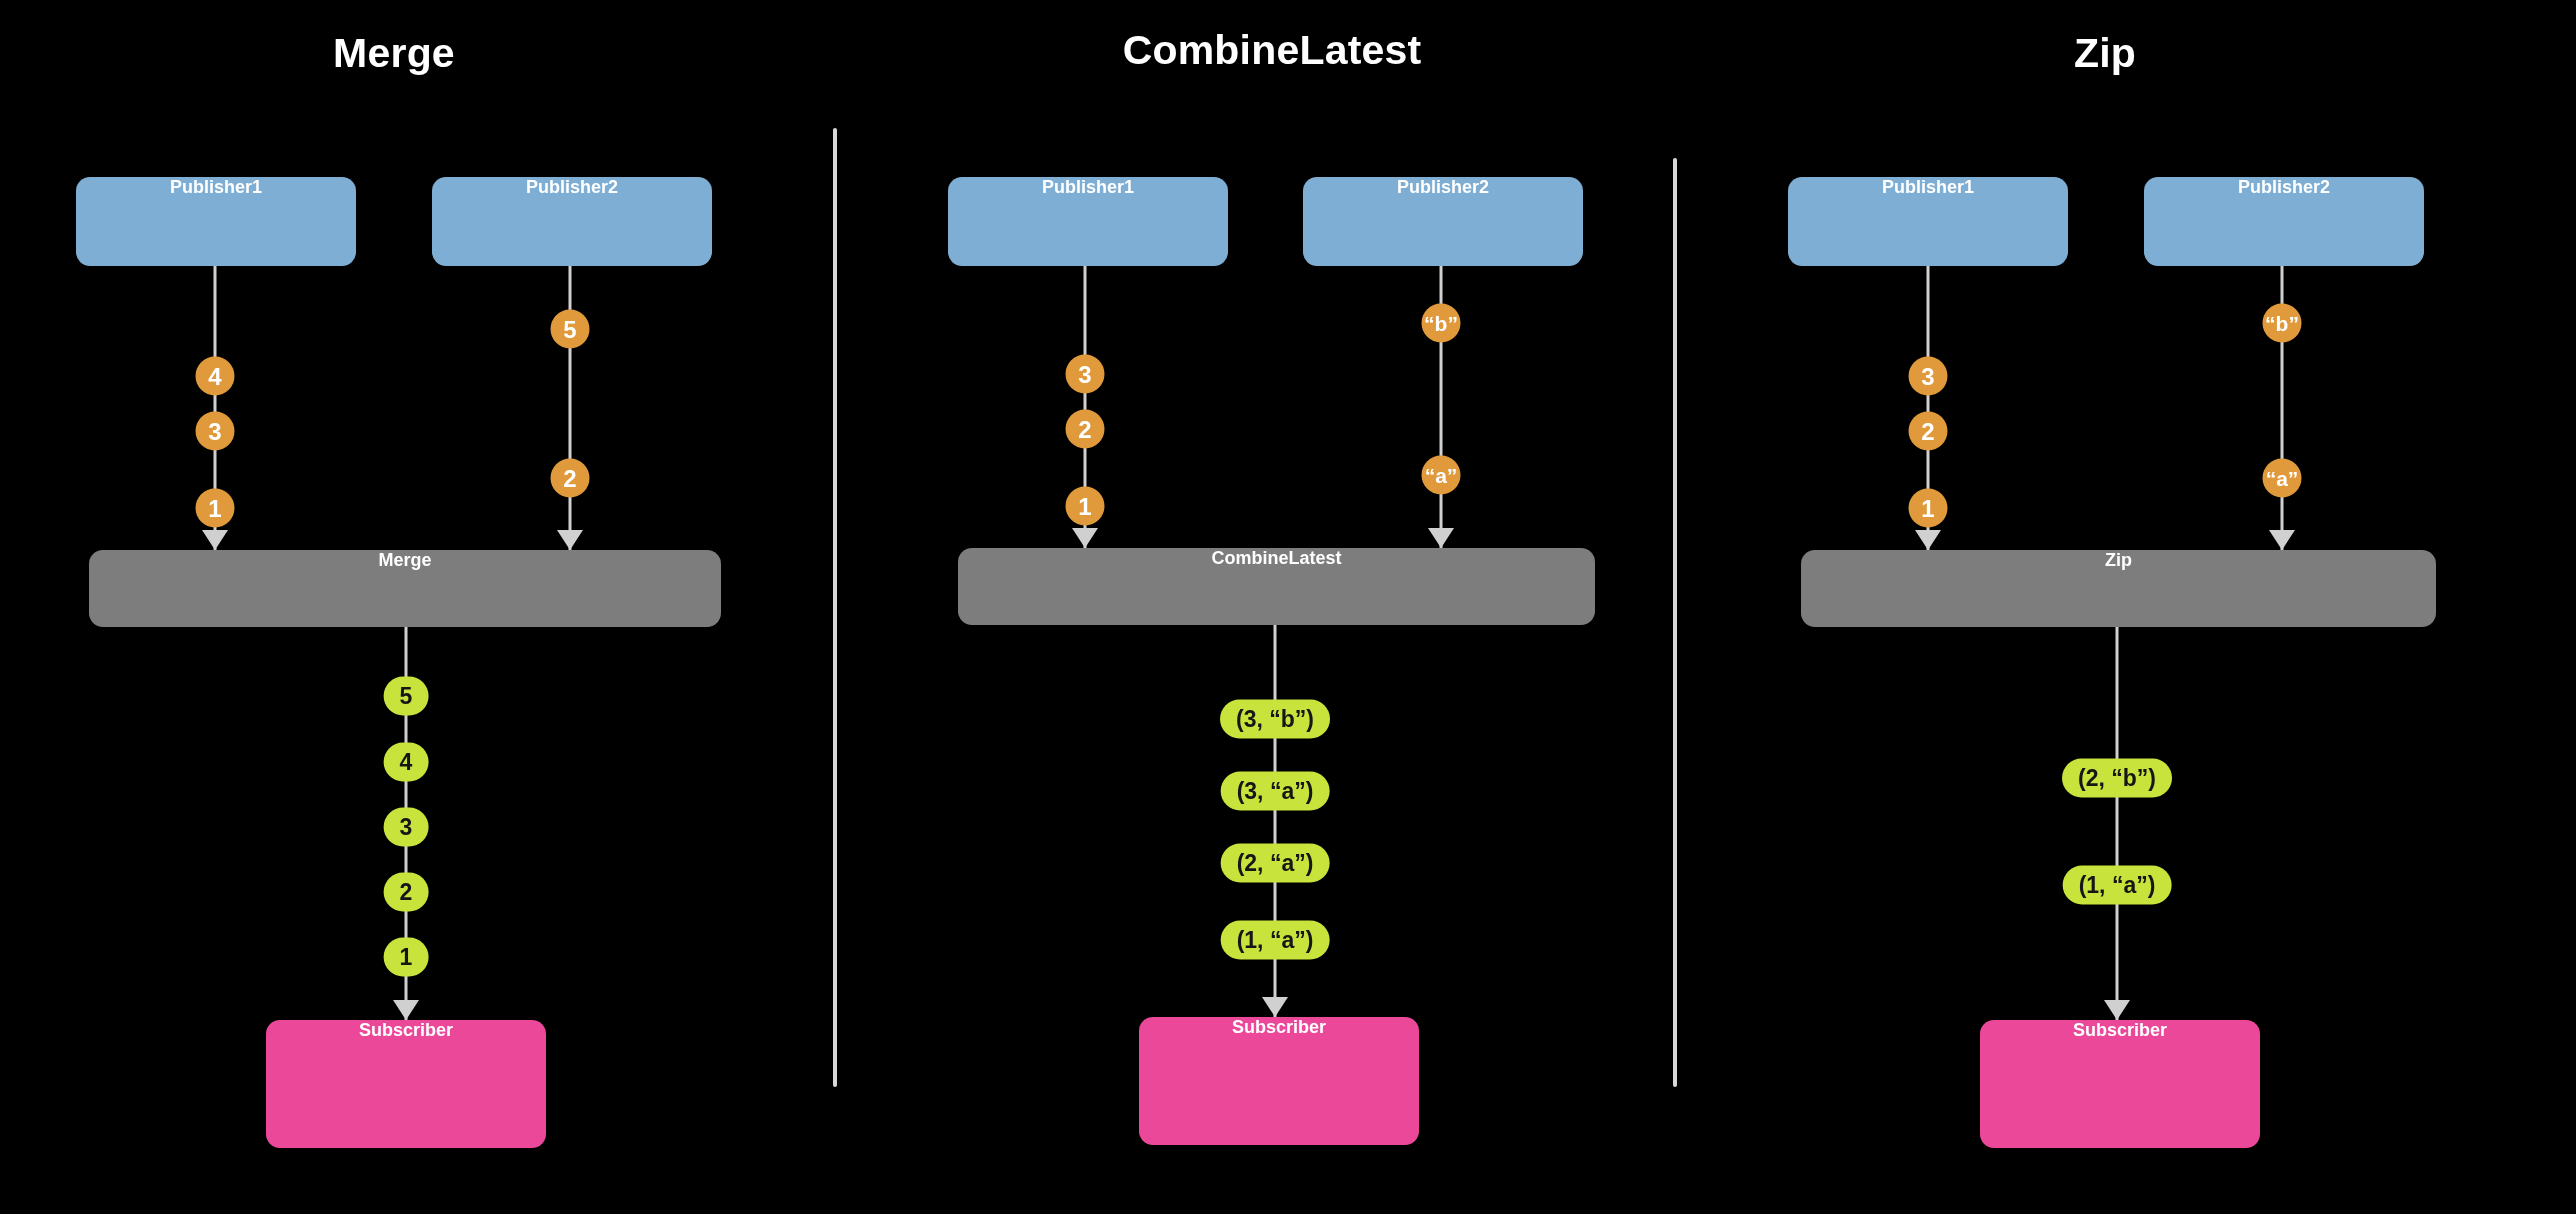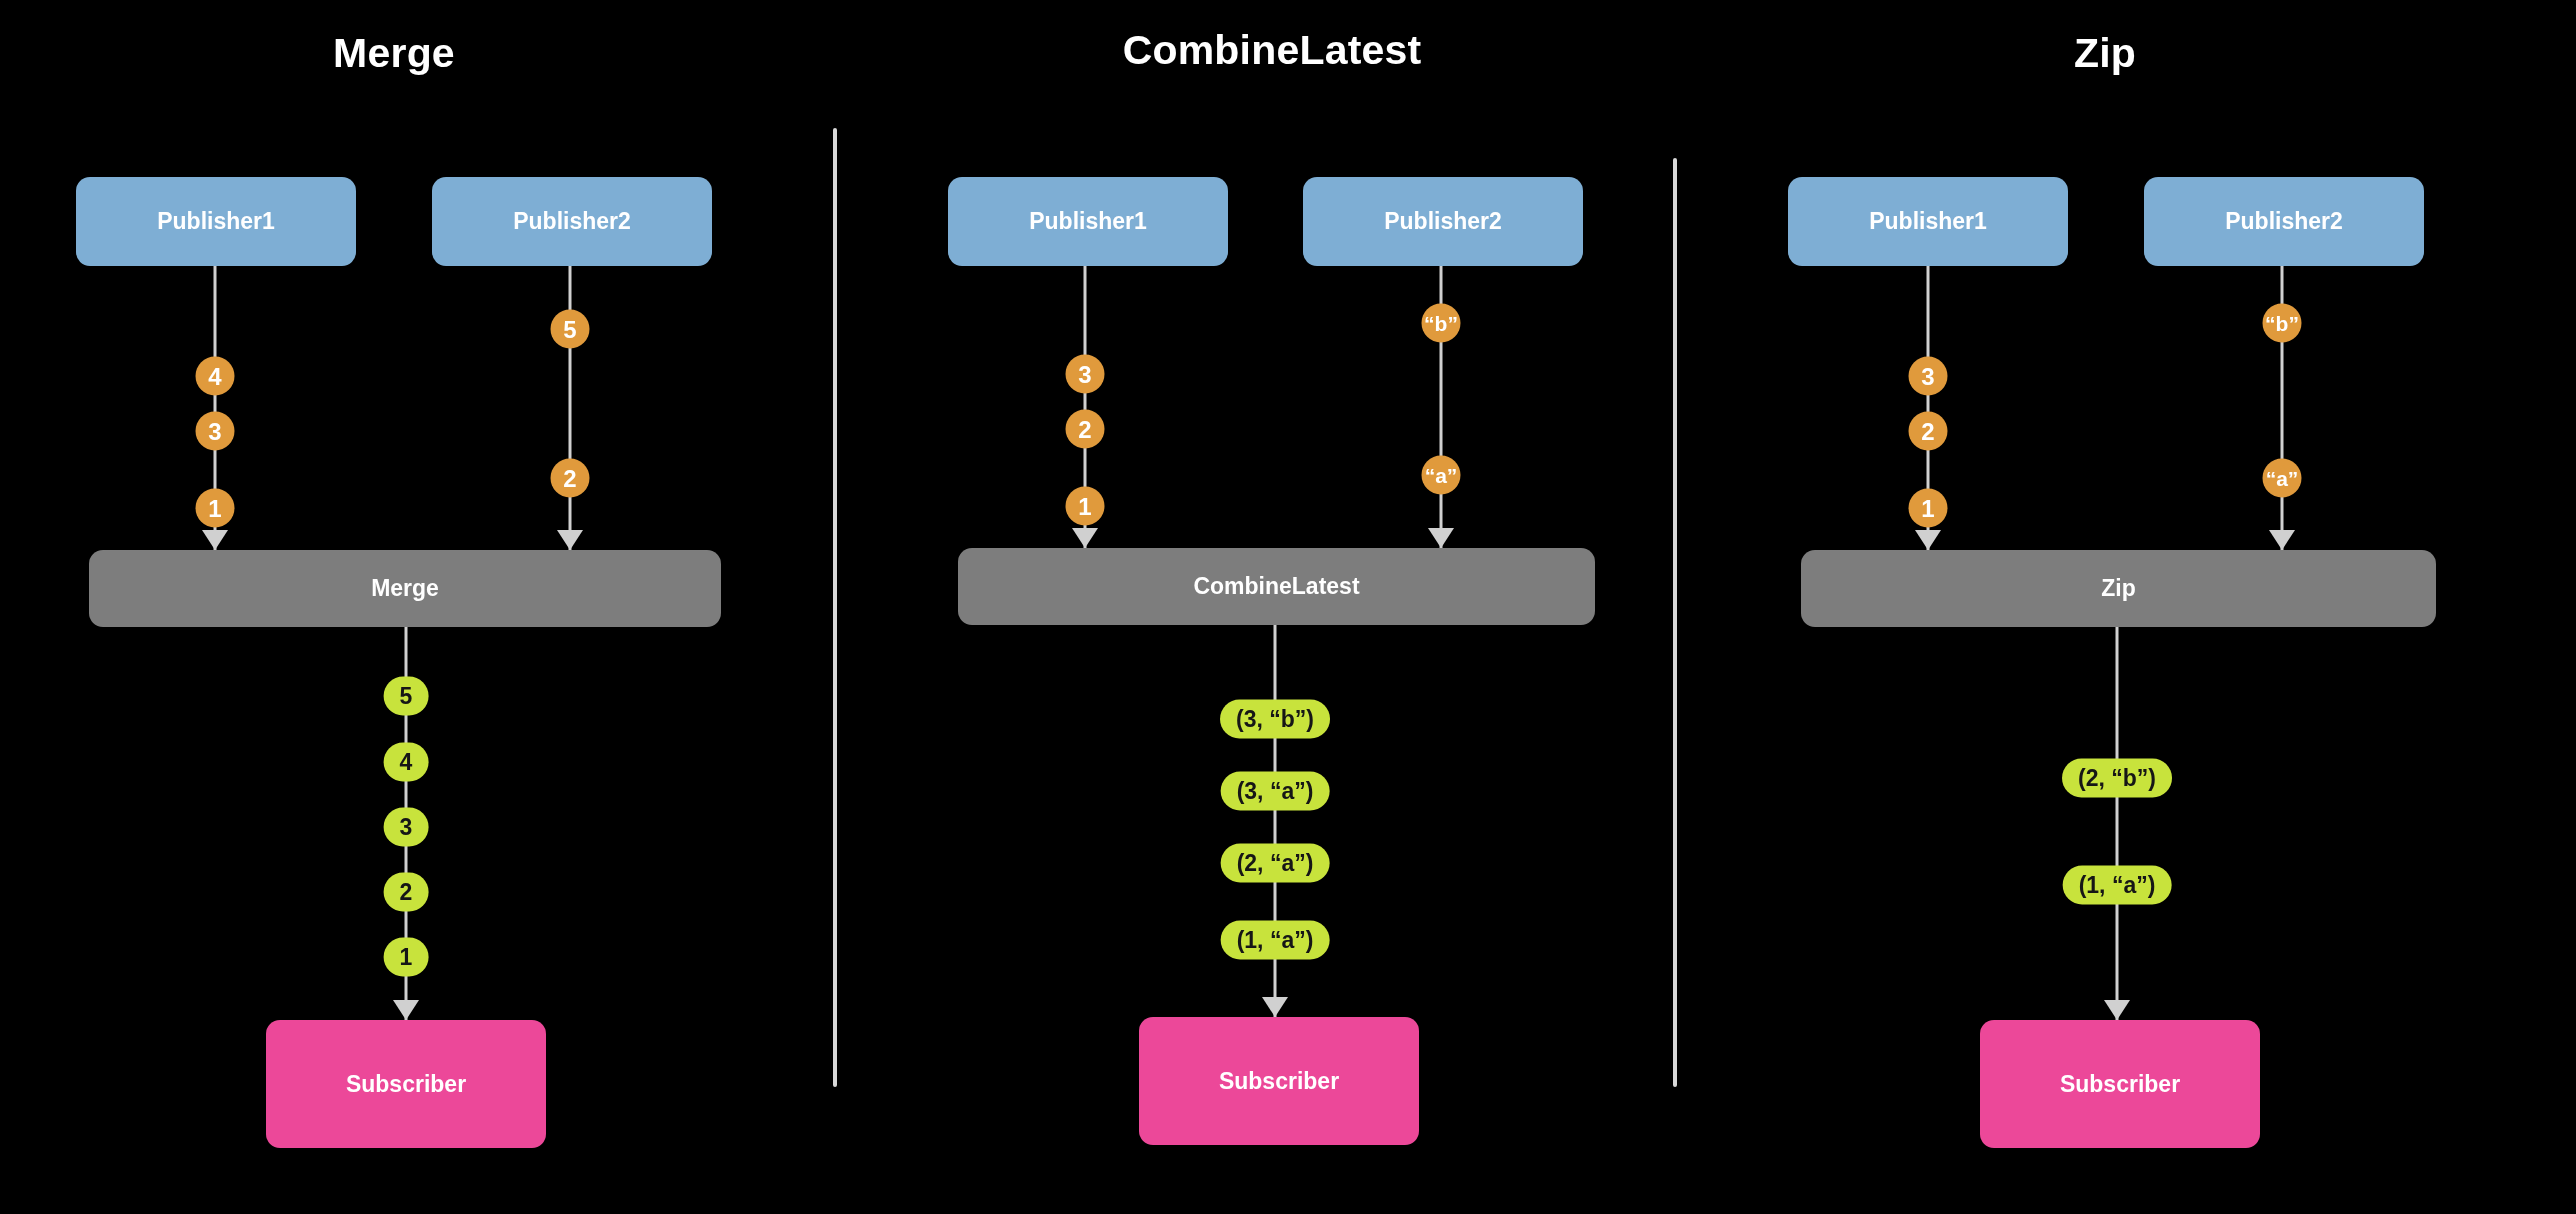--- a/index.html
+++ b/index.html
@@ -30,24 +30,23 @@
   .divider {
     position: absolute;
     width: 4px;
     background: #d9d9d9;
     border-radius: 2px;
   }
   .node-box {
     position: absolute;
     border-radius: 14px;
     display: flex;
-    align-items: center;
     justify-content: center;
     color: #ffffff;
-    font-size: 23px;
+    font-size: 18px;
     font-weight: bold;
     box-sizing: border-box;
   }
   .node-publisher { background: #7EAED4; }
   .node-operator  { background: #7D7D7D; }
   .node-subscriber{ background: #ec4899; }
 
   .stream-line {
     position: absolute;
     width: 3px;

